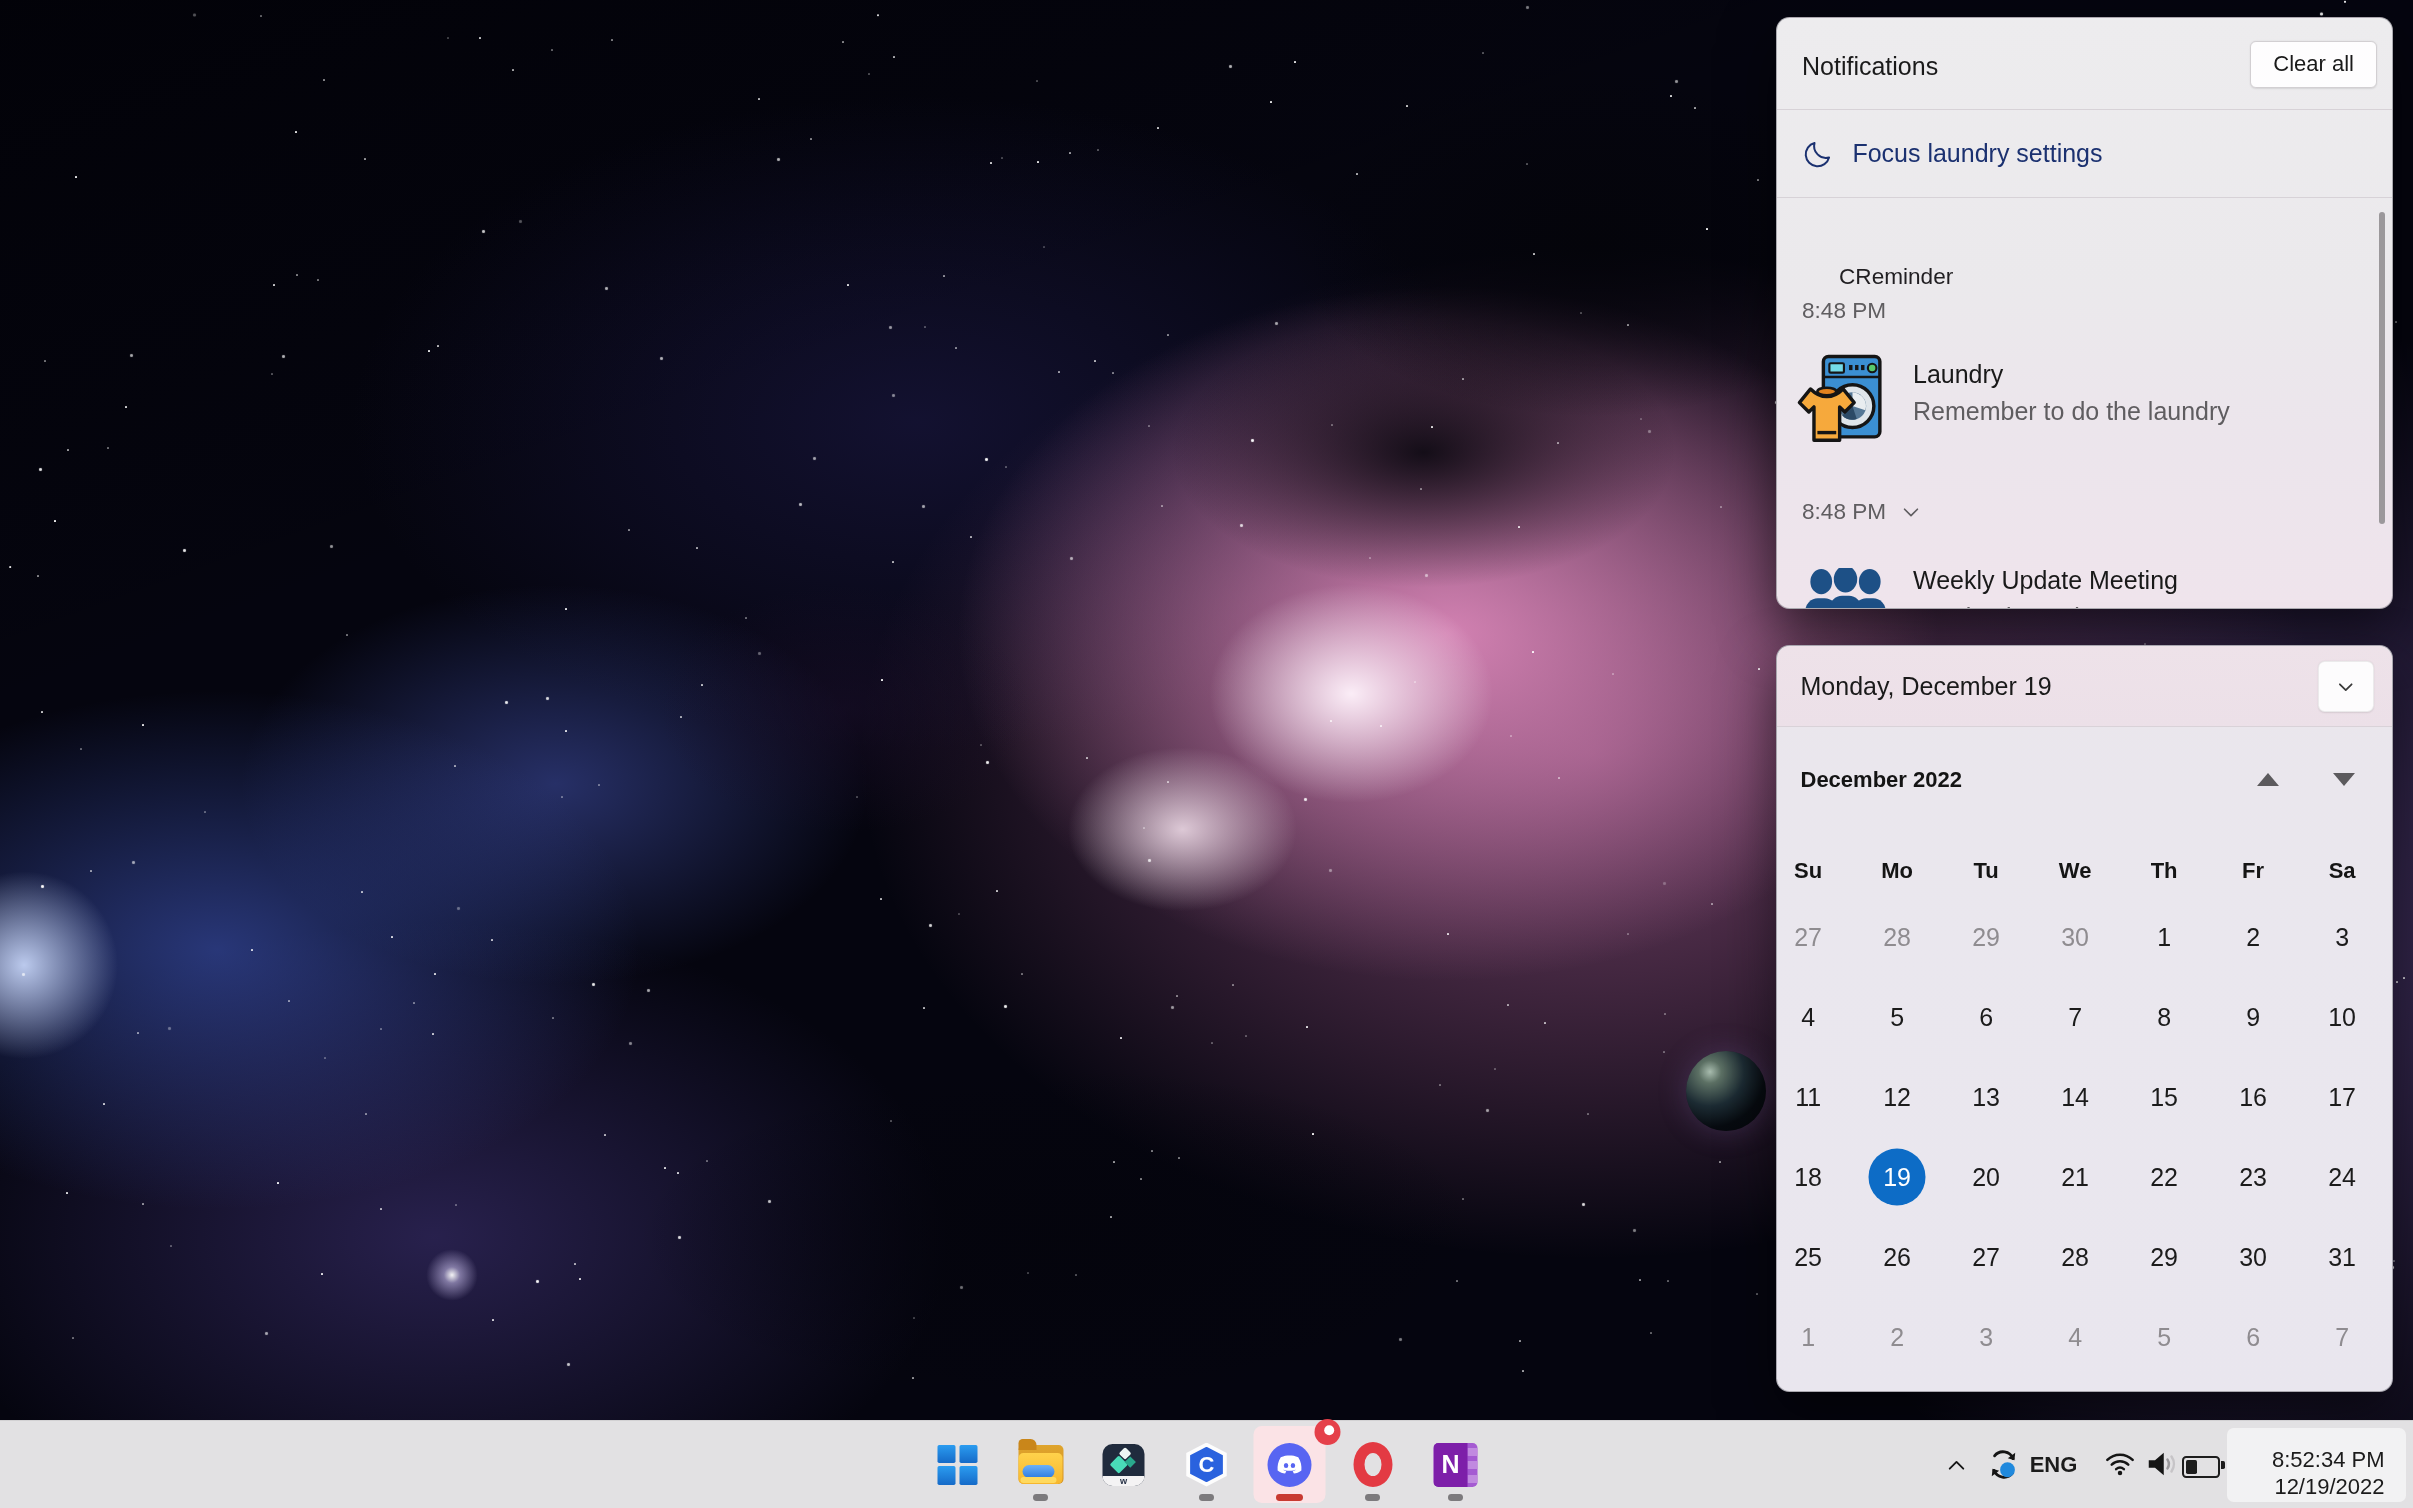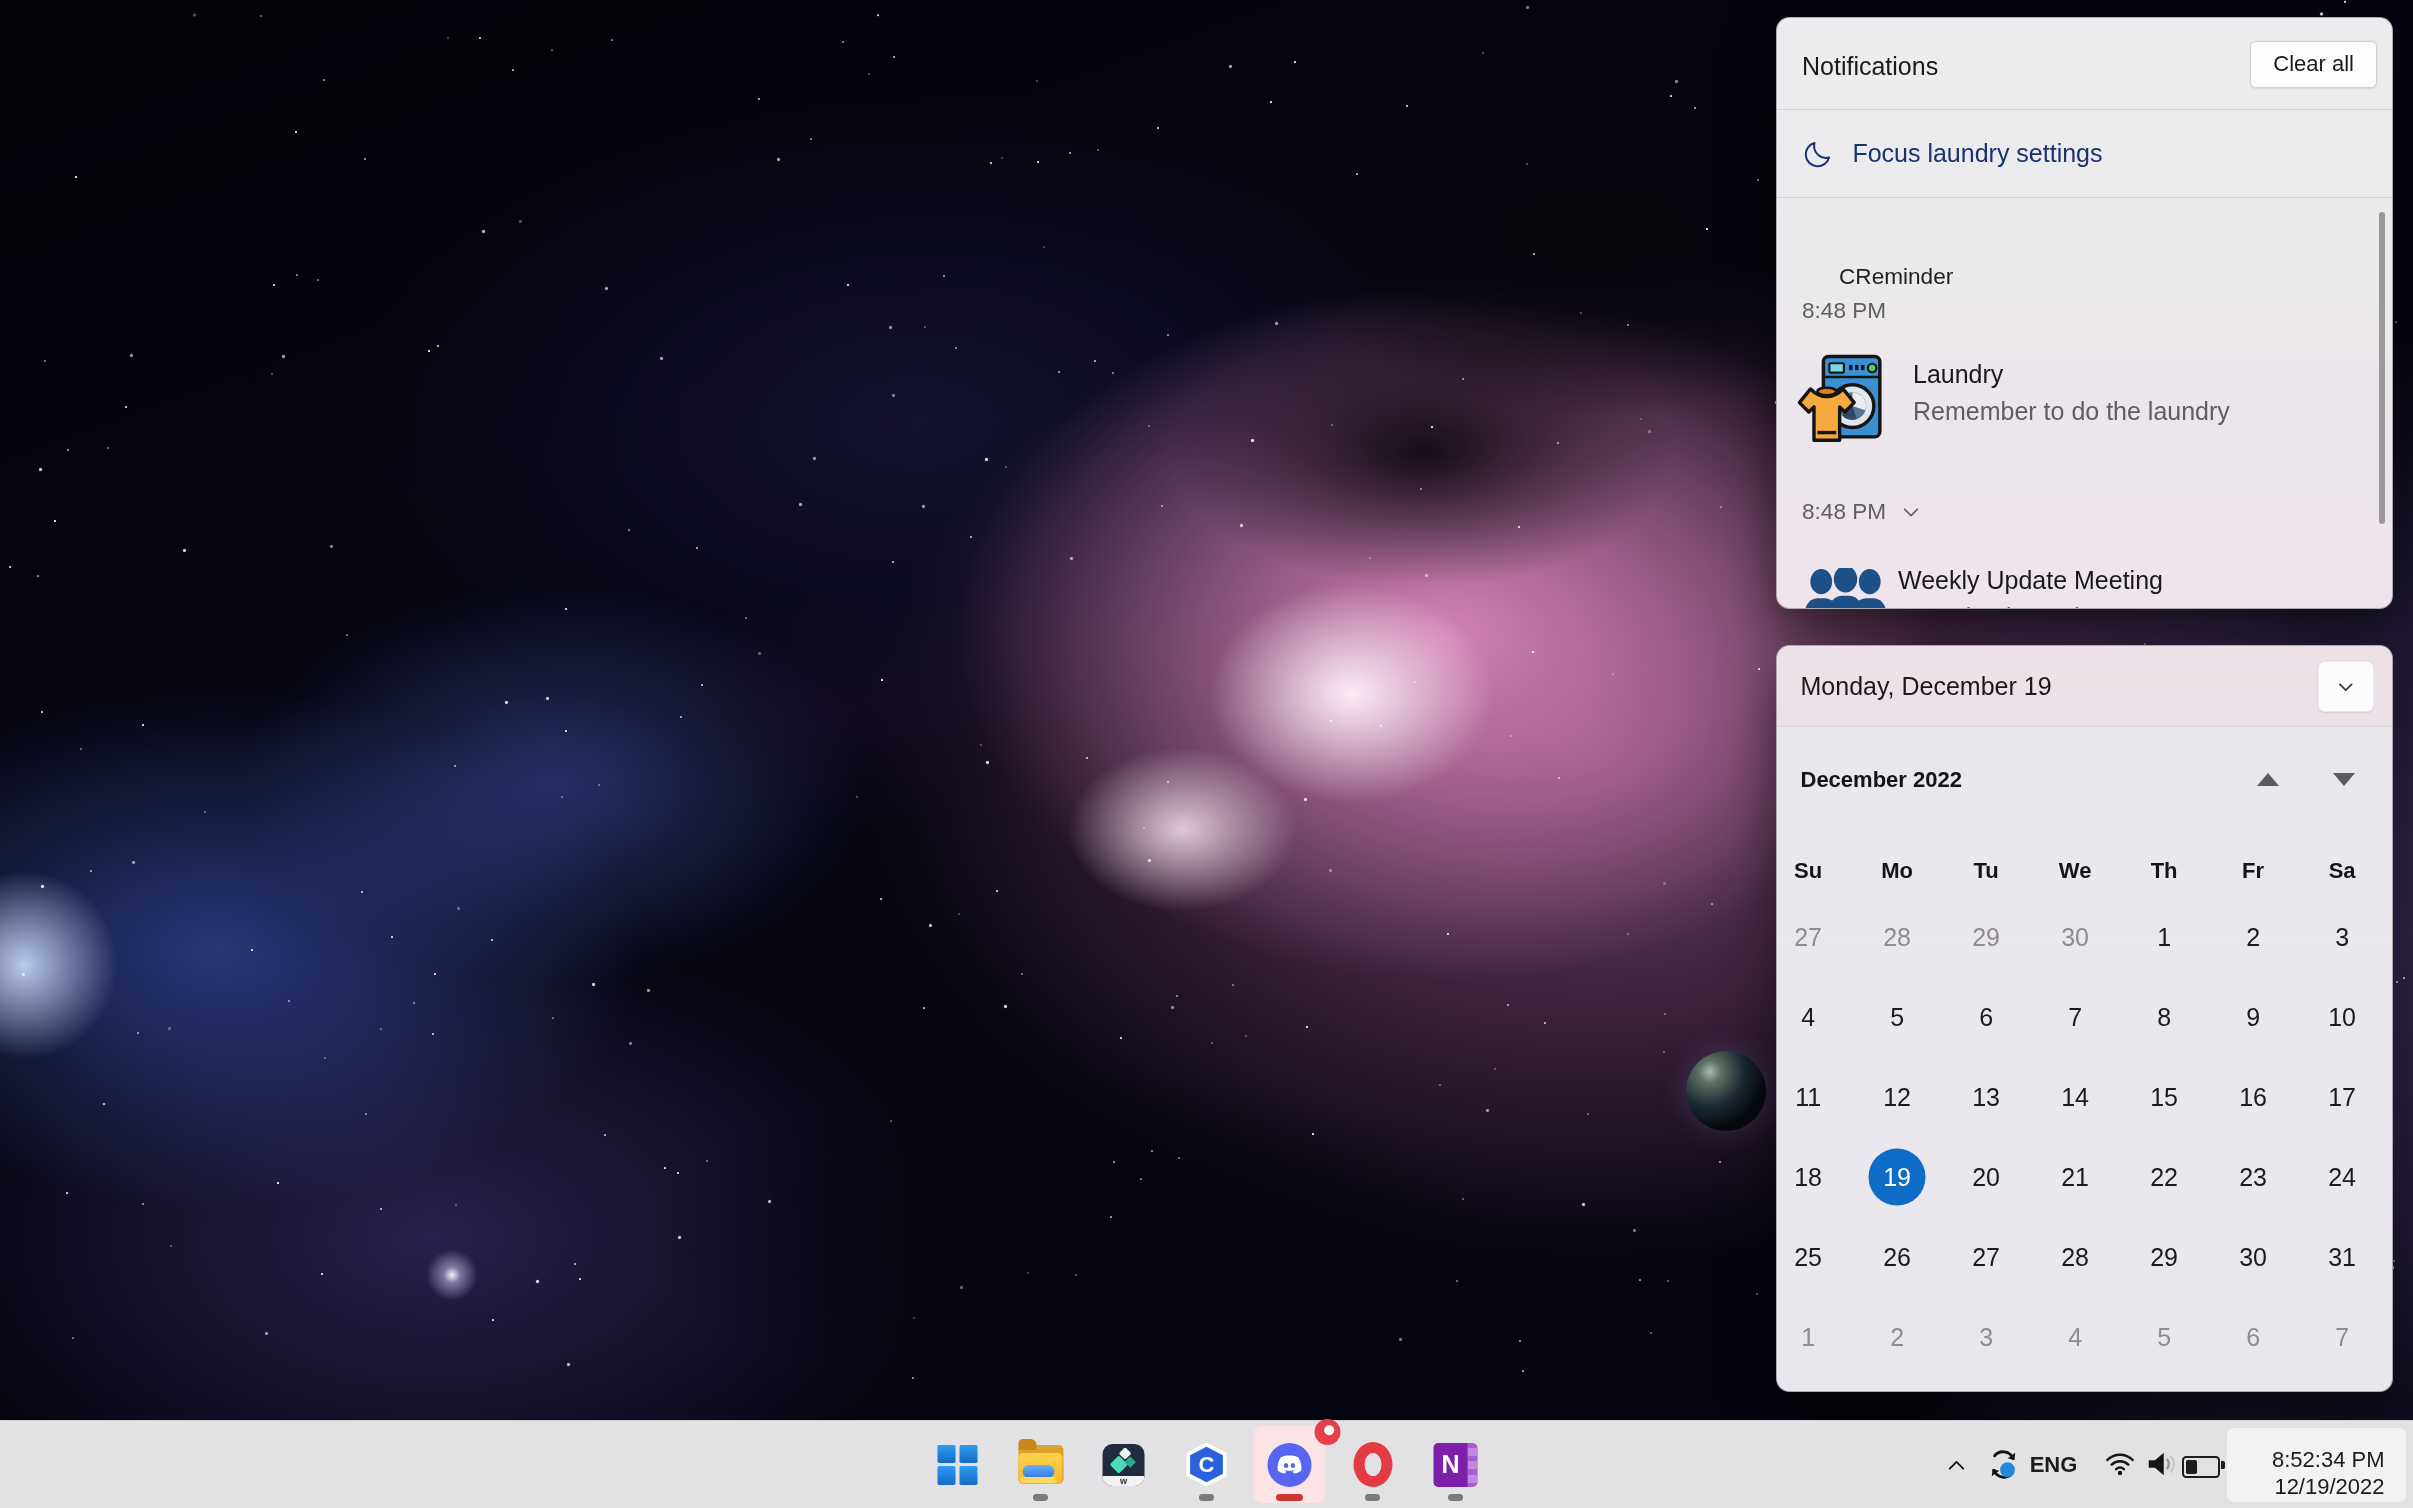--- a/index.html
+++ b/index.html
@@ -51,21 +51,21 @@
   .focus-row{position:absolute;left:25px;top:107px;height:57px;display:flex;align-items:center;gap:18.4px;
     font-size:25px;color:#1b3170;}
   .app-name{left:62px;top:206px;font-size:22.6px;color:#211f22;margin-top:40px;}
   .time-h{font-size:22.6px;color:#5f5d60;}
   .t1{left:25px;top:280px;}
   .t2{left:25px;top:481px;display:flex;align-items:center;gap:13.4px;}
   .washer{left:20px;top:335px;}
   .n1-title{left:136px;top:342px;font-size:25px;color:#191919;}
   .n1-body{left:136px;top:379px;font-size:25px;color:#5f5d60;}
   .people{left:25px;top:550px;}
-  .n2-title{left:121px;top:548px;font-size:25px;color:#191919;}
+  .n2-title{left:136px;top:548px;font-size:25px;color:#191919;}
   .n2-body{left:136px;top:585px;font-size:25px;color:#5f5d60;}
   .nscroll{position:absolute;right:7.5px;top:194px;width:5.9px;height:312px;border-radius:3.4px;background:#9b989b;}
 
   .c-band{position:absolute;left:0;right:0;top:0;height:80px;border-radius:13.4px 13.4px 0 0;
     background:linear-gradient(180deg,#eee2e9,#ece0e8);}
   .c-head{left:23.5px;top:0;height:80px;display:flex;align-items:center;font-size:25px;color:#1a1a1a;}
   .c-chevbtn{position:absolute;right:18.4px;top:15px;width:54px;height:49px;background:#fdfcfd;
     border:0.8px solid rgba(0,0,0,.07);border-radius:6.7px;box-shadow:0 0.8px 1.7px rgba(0,0,0,.1);
     display:flex;align-items:center;justify-content:center;}
   .c-sep{top:80px;background:#d9d2d8;}

